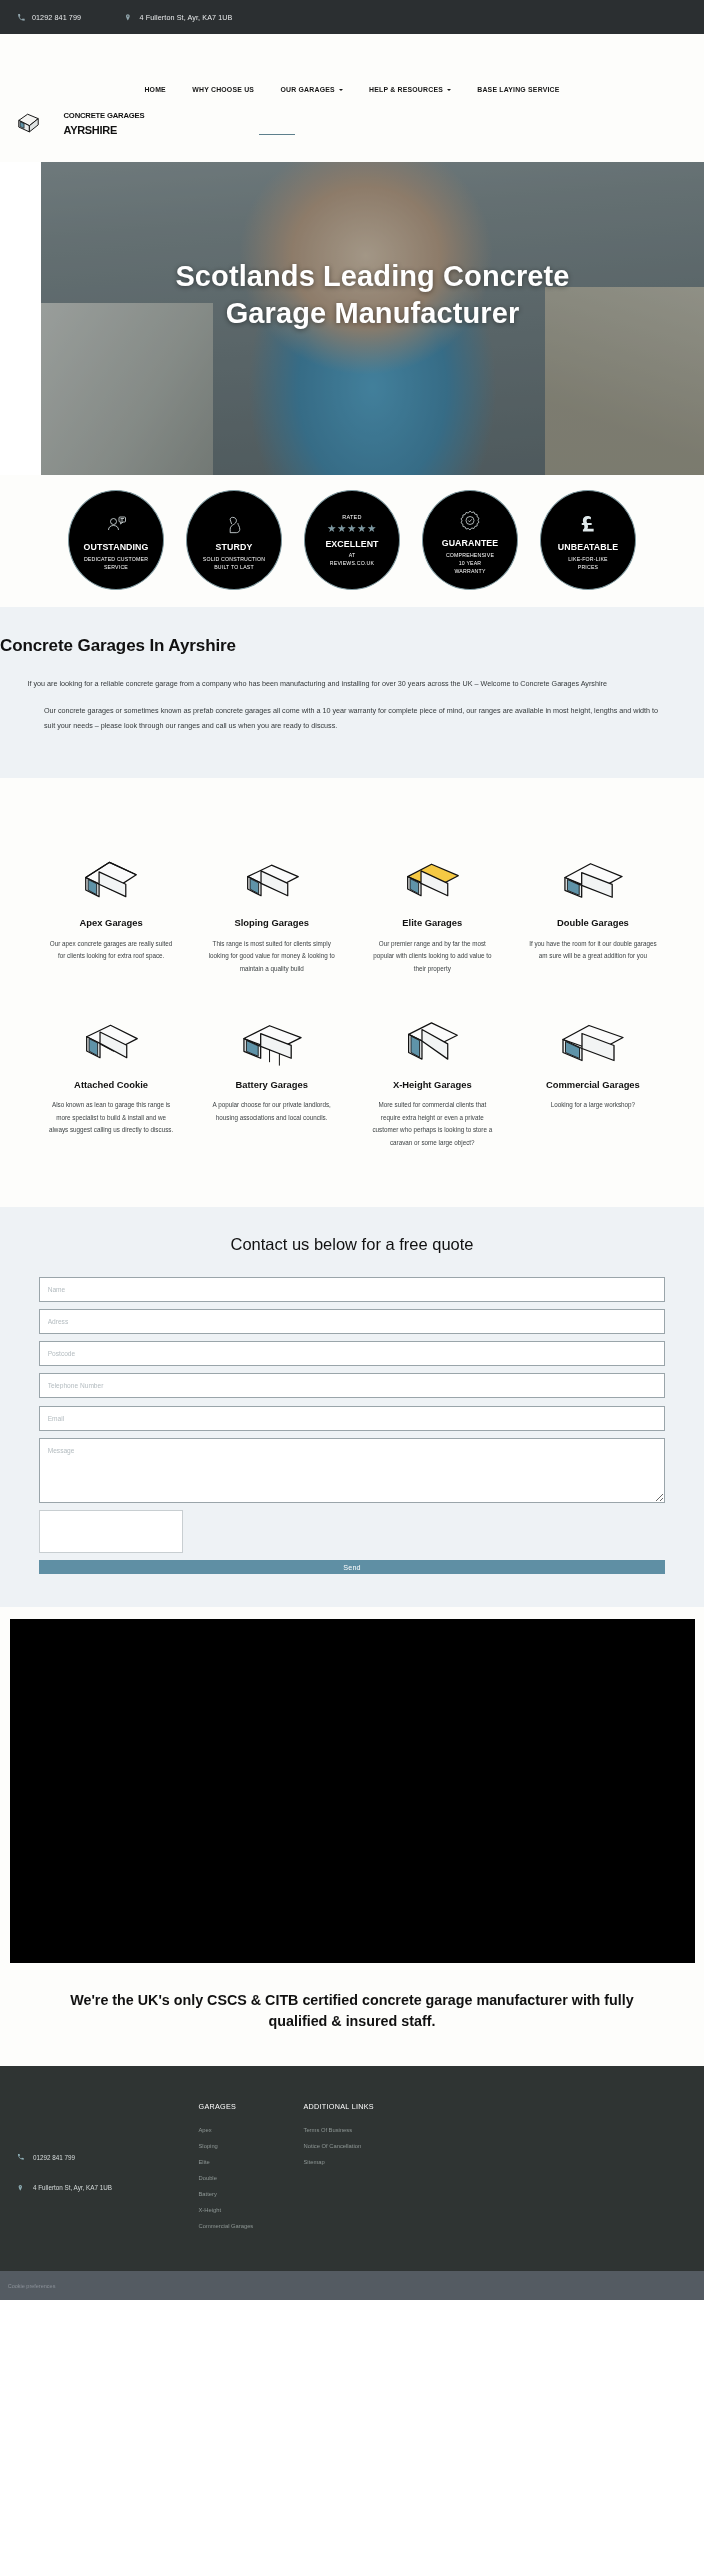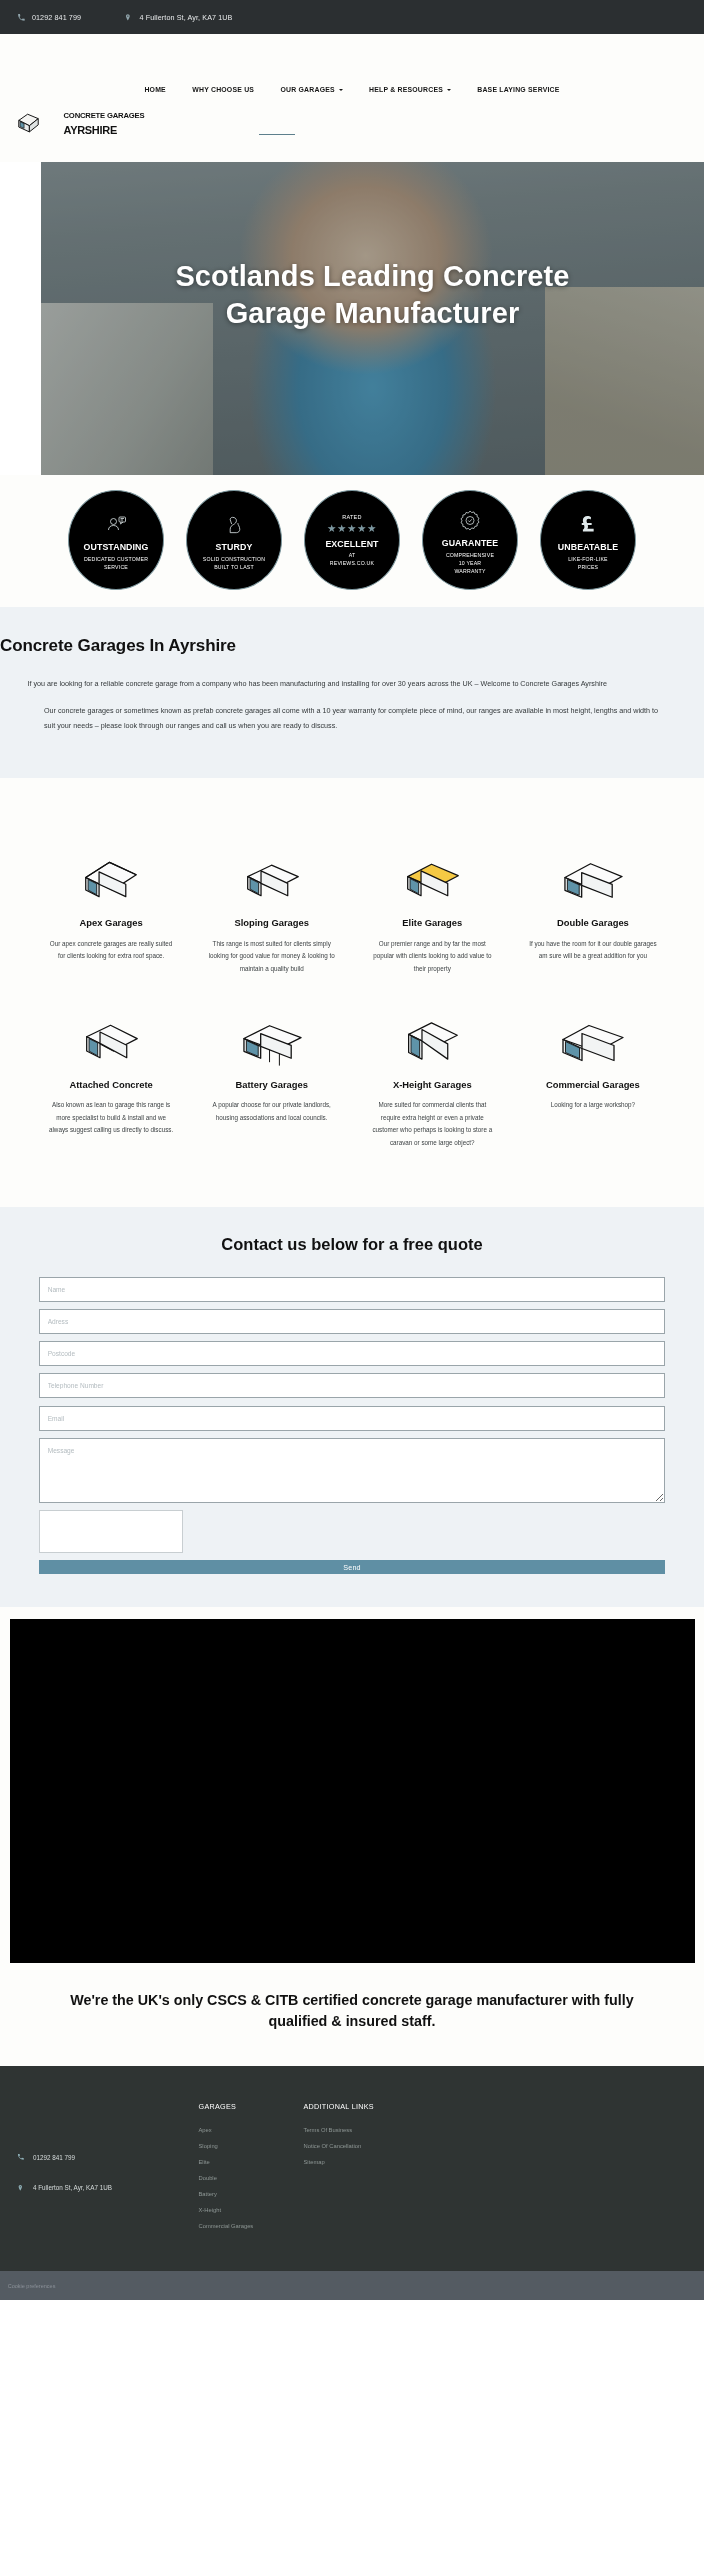--- a/index.html
+++ b/index.html
@@ -271,21 +271,21 @@
   }
 
   
   .contact {
     background: #eef2f5;
     padding: 27.5px 0 33px;
   }
   .contact h2 {
     text-align: center;
     font-size: 16.5px;
-    font-weight: 700;
+    font-weight: 400;
     color: #111;
     margin-bottom: 23px;
   }
   .form {
     width: 626px;
     margin: 0 auto;
   }
   .form input,
   .form textarea {
     width: 100%;
@@ -610,21 +610,21 @@
 
     <div class="g-card">
       <div class="g-thumb">
         <svg viewBox="0 0 130 100" width="62" height="51">
           <polygon points="14,40 64,16 120,44 70,70" fill="#fbfbfb" stroke="#111" stroke-width="2.6" stroke-linejoin="round"></polygon>
           <polygon points="14,40 42,54 42,84 14,70" fill="#e9ecec" stroke="#111" stroke-width="2.6" stroke-linejoin="round"></polygon>
           <polygon points="42,54 98,84 98,58 42,30" fill="#f2f4f4" stroke="#111" stroke-width="2.6" stroke-linejoin="round"></polygon>
           <polygon points="19,44 37,53 37,80 19,70" fill="#5f93a8" stroke="#111" stroke-width="1.8"></polygon>
         </svg>
       </div>
-      <div class="g-title">Attached Concrete</div>
+      <div class="g-title">Attached Cookie</div>
       <div class="g-desc">Also known as lean to garage this range is more specialist to build &amp; install and we always suggest calling us directly to discuss.</div>
     </div>
 
     <div class="g-card">
       <div class="g-thumb">
         <svg viewBox="0 0 130 100" width="64" height="51">
           <polygon points="8,44 60,18 124,42 72,68" fill="#fbfbfb" stroke="#111" stroke-width="2.6" stroke-linejoin="round"></polygon>
           <polygon points="8,44 42,60 42,84 8,70" fill="#e9ecec" stroke="#111" stroke-width="2.6" stroke-linejoin="round"></polygon>
           <polygon points="42,60 104,84 104,58 42,34" fill="#f2f4f4" stroke="#111" stroke-width="2.6" stroke-linejoin="round"></polygon>
           <line x1="60" y1="67" x2="60" y2="92" stroke="#111" stroke-width="2"></line>

